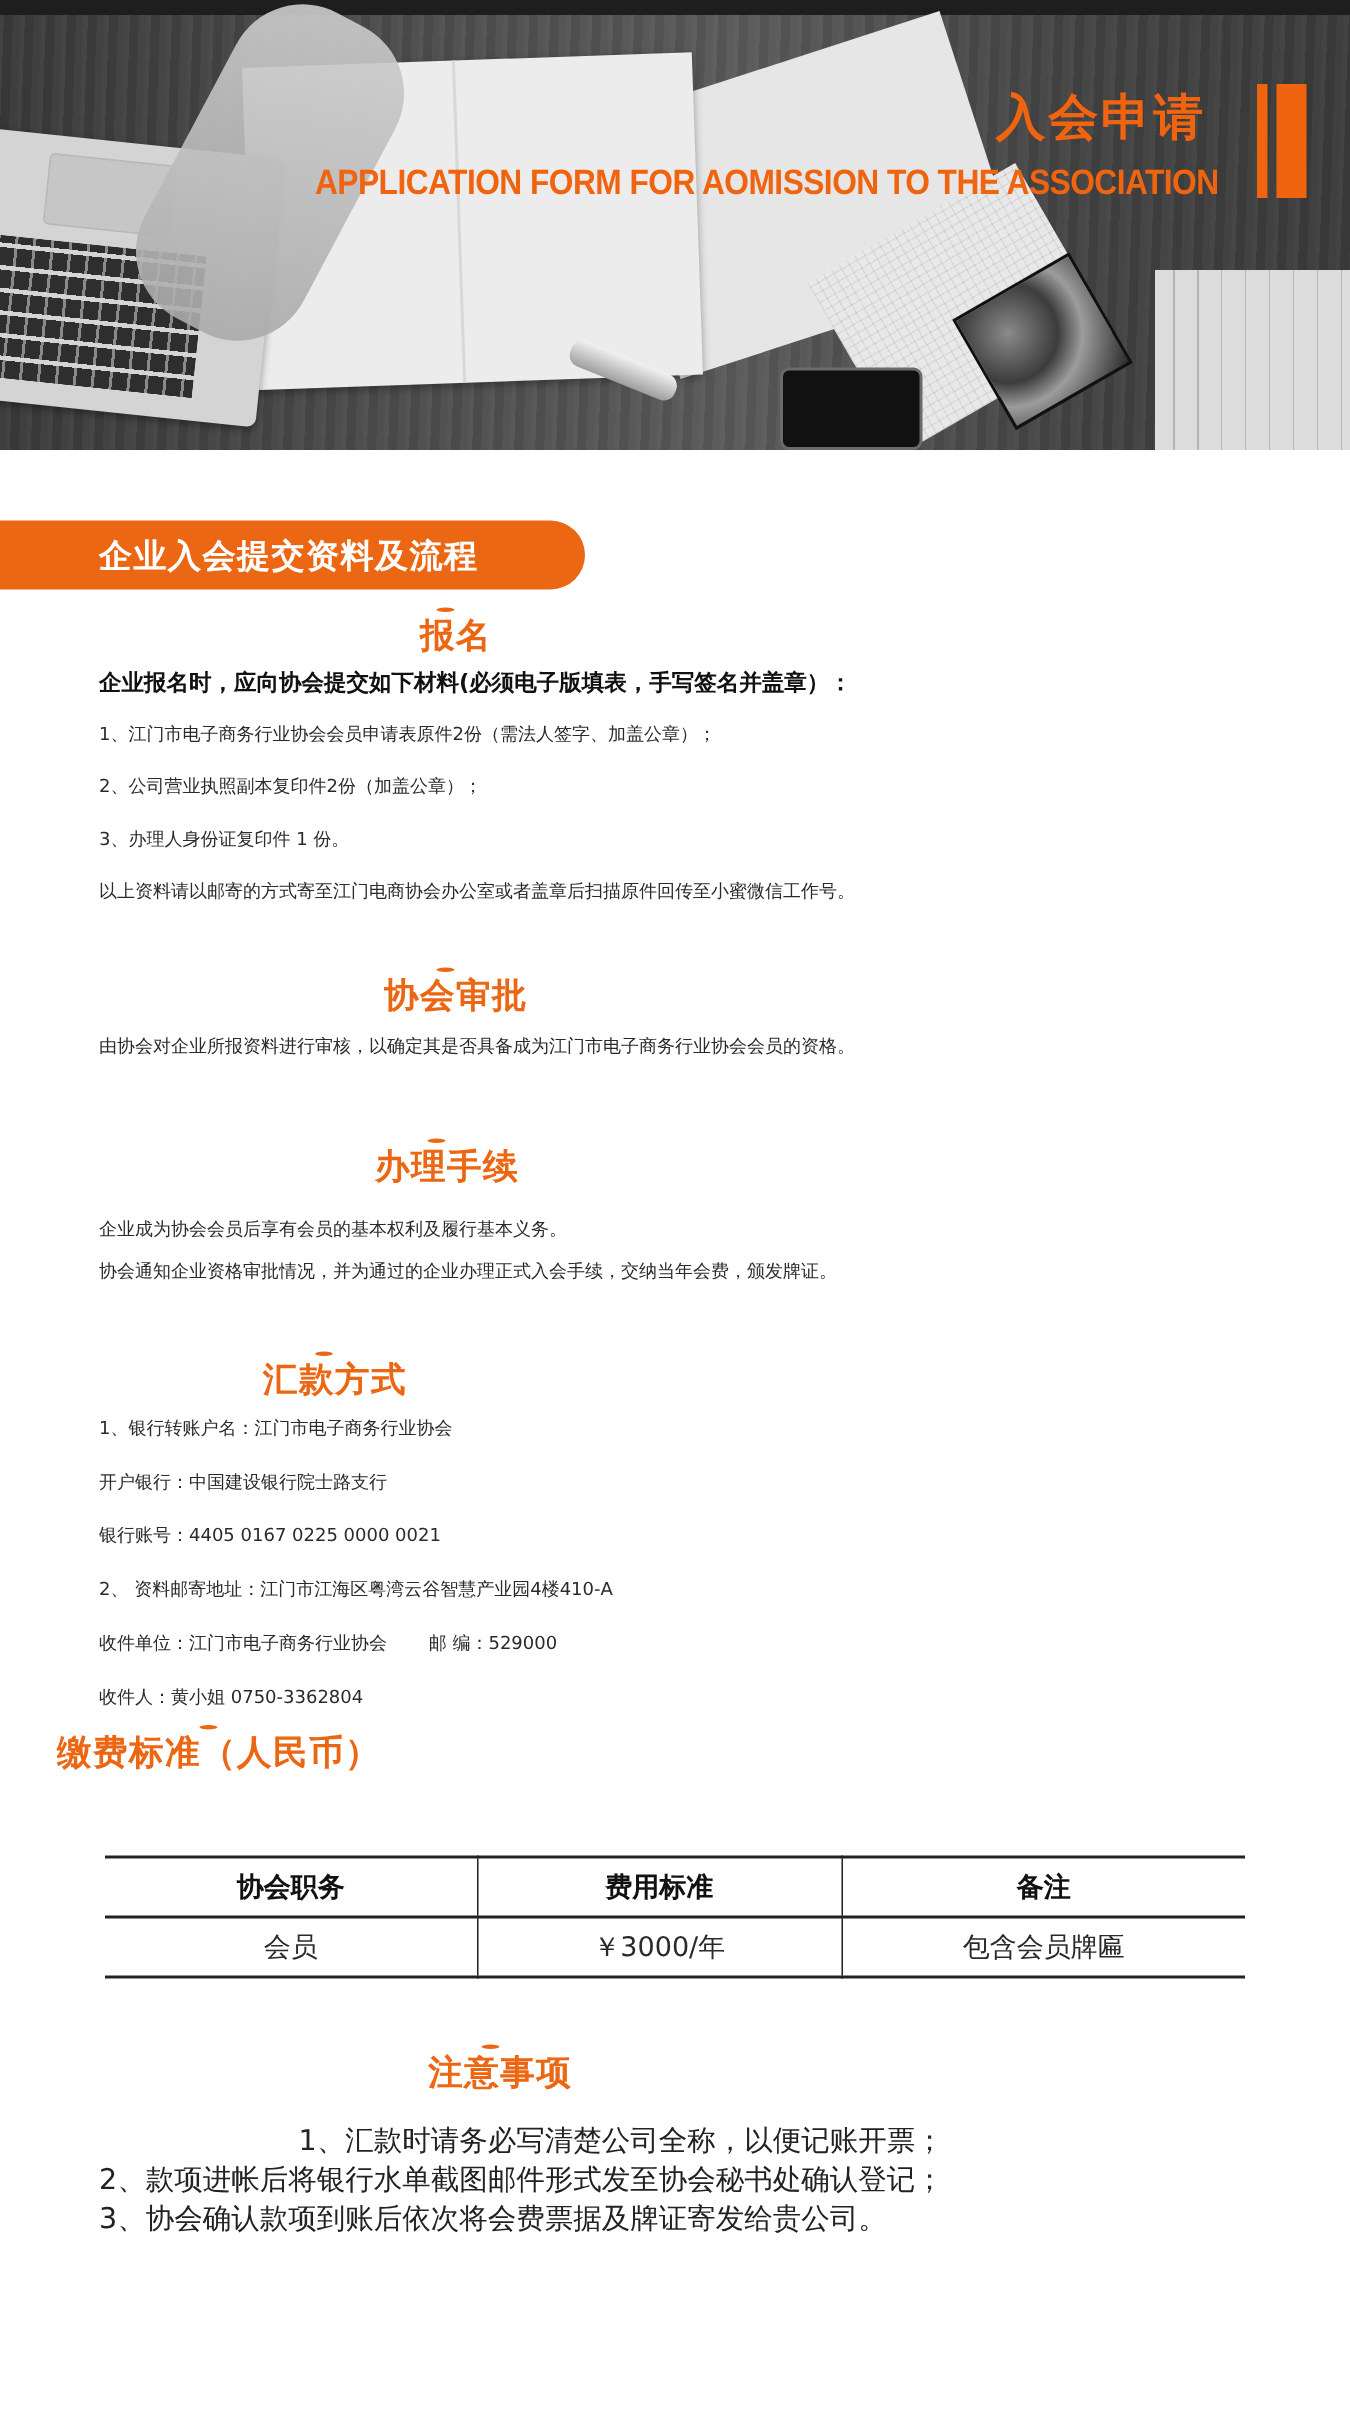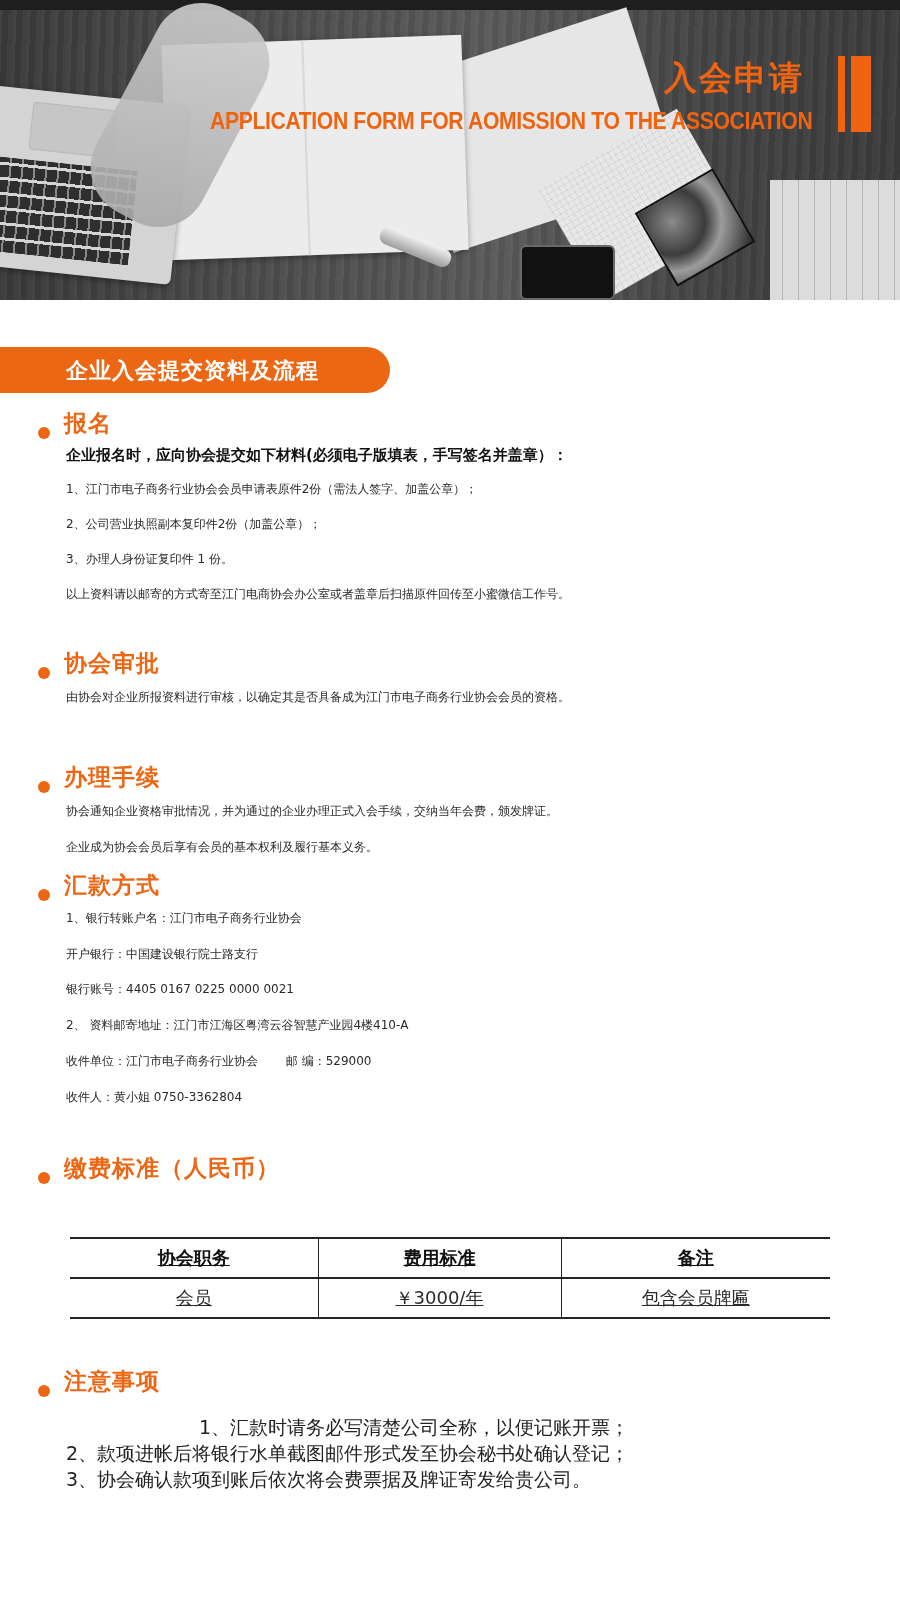--- a/index.html
+++ b/index.html
@@ -35,30 +35,30 @@
     .hero-bar { position: absolute; top: 56px; width: 11px; height: 76px; background: #f06410; }
     .hero-bar.b1 { left: 838px; width: 7px; }
     .hero-bar.b2 { left: 851px; width: 20px; }
 
     
     .pill { position: absolute; left: 0; top: 347px; width: 390px; height: 46px; background: #ec6714; border-radius: 0 23px 23px 0; }
     .pill-text { position: absolute; left: 66px; top: 9px; color: #fff; font-weight: bold; font-size: 22px; letter-spacing: 1px; }
 
     
     .sec { position: absolute; left: 38px; }
-    .sec-title { display: flex; align-items: flex-end; height: 34px; }
+    .sec-title { display: flex; align-items: center; height: 34px; flex-direction: column; }
     .dot { width: 12px; height: 12px; border-radius: 50%; background: #ec6714; margin-right: 14px; }
     .sec-title-text { color: #ec6714; font-weight: bold; font-size: 23px; letter-spacing: 1px; }
     .lines { margin-left: 28px; }
     .line { font-size: 12px; color: #2a2a2a; line-height: 20px; white-space: nowrap; }
     .line.bold { font-weight: bold; font-size: 15px; color: #111; }
 
     
     .fee-table { position: absolute; left: 70px; top: 1237px; width: 760px; border-collapse: collapse; }
-    .fee-table th, .fee-table td { height: 40px; text-align: center; font-size: 18px; border-left: 1.5px solid #222; border-right: 1.5px solid #222; text-decoration: underline; }
+    .fee-table th, .fee-table td { height: 40px; text-align: center; font-size: 18px; border-left: 1.5px solid #222; border-right: 1.5px solid #222; }
     .fee-table th:first-child, .fee-table td:first-child { border-left: none; }
     .fee-table th:last-child, .fee-table td:last-child { border-right: none; }
     .fee-table thead tr { border-top: 2.5px solid #222; border-bottom: 2.5px solid #222; }
     .fee-table tbody tr { border-bottom: 2.5px solid #222; }
     .fee-table th { font-weight: bold; color: #111; }
     .fee-table td { color: #2a2a2a; }
 
     .notes .line { font-size: 19px; line-height: 26px; color: #222; }
   </style>
 </head>
@@ -115,26 +115,26 @@
     <div class="line" style="margin-top:8px;">由协会对企业所报资料进行审核，以确定其是否具备成为江门市电子商务行业协会会员的资格。</div>
   </div>
 </div>
 
 <div class="sec" style="top:759px;font-family:Liberation Serif, serif;">
   <div class="sec-title">
     <span class="dot"></span>
     <span class="sec-title-text">办理手续</span>
   </div>
   <div class="lines">
+    <div class="line" style="margin-top:16px;">企业成为协会会员后享有会员的基本权利及履行基本义务。</div>
     <div class="line" style="margin-top:8px;">协会通知企业资格审批情况，并为通过的企业办理正式入会手续，交纳当年会费，颁发牌证。</div>
-    <div class="line" style="margin-top:16px;">企业成为协会会员后享有会员的基本权利及履行基本义务。</div>
   </div>
 </div>
 
-<div class="sec" style="top:867px;">
+<div class="sec" style="top:901px;">
   <div class="sec-title">
     <span class="dot"></span>
     <span class="sec-title-text">汇款方式</span>
   </div>
   <div class="lines">
     <div class="line" style="margin-top:7px;">1、银行转账户名：江门市电子商务行业协会</div>
     <div class="line" style="margin-top:16px;">开户银行：中国建设银行院士路支行</div>
     <div class="line" style="margin-top:15px;">银行账号：4405 0167 0225 0000 0021</div>
     <div class="line" style="margin-top:16px;">2、 资料邮寄地址：江门市江海区粤湾云谷智慧产业园4楼410-A</div>
     <div class="line" style="margin-top:16px; white-space:pre;">收件单位：江门市电子商务行业协会　　 邮 编：529000</div>

